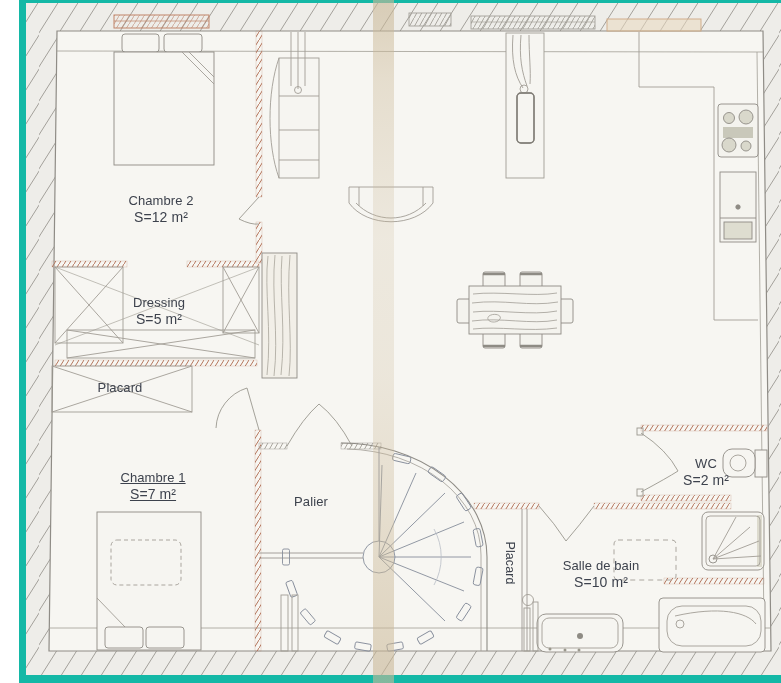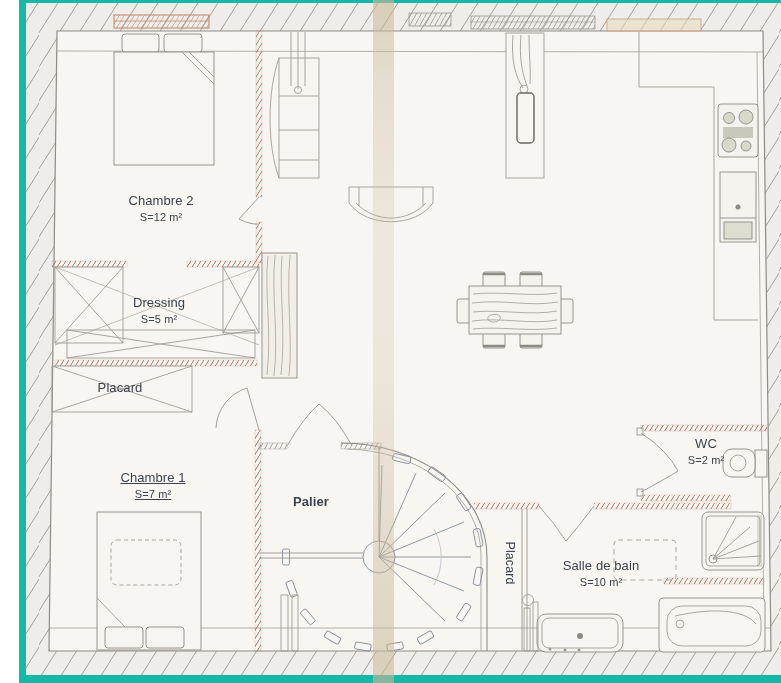--- a/index.html
+++ b/index.html
@@ -19,28 +19,28 @@
       rgba(203,185,152,.26) 55%,
       rgba(203,185,152,.40) 75%,
       rgba(203,185,152,.60) 100%);
     pointer-events:none;
   }
   .room-label{
     position:absolute;transform:translate(-50%,-50%);
     text-align:center;white-space:nowrap;
     font-size:13px;line-height:16px;color:#3d424d;letter-spacing:.1px;
   }
-  .room-label .area{font-size:11px;}
+  .room-label .area{font-size:14px;}
   .lbl-chambre2{left:142px;top:209px;}
   .lbl-dressing{left:140px;top:311px;}
   .lbl-placard1{left:101px;top:388px;}
   .lbl-chambre1{left:134px;top:486px;text-decoration:underline;}
-  .lbl-palier{left:292px;top:502px;font-weight:bold;}
+  .lbl-palier{left:292px;top:502px;}
   .lbl-salon{left:503px;top:245px;}
-  .lbl-wc{left:687px;top:452px;}
+  .lbl-wc{left:687px;top:472px;}
   .lbl-sdb{left:582px;top:574px;}
   .lbl-placard2{left:491px;top:563px;writing-mode:vertical-rl;font-size:12.5px;}
 </style>
 </head>
 <body>
 
 <div class="stage">
 
 <svg width="781" height="683" viewBox="0 0 781 683">
   <defs>

